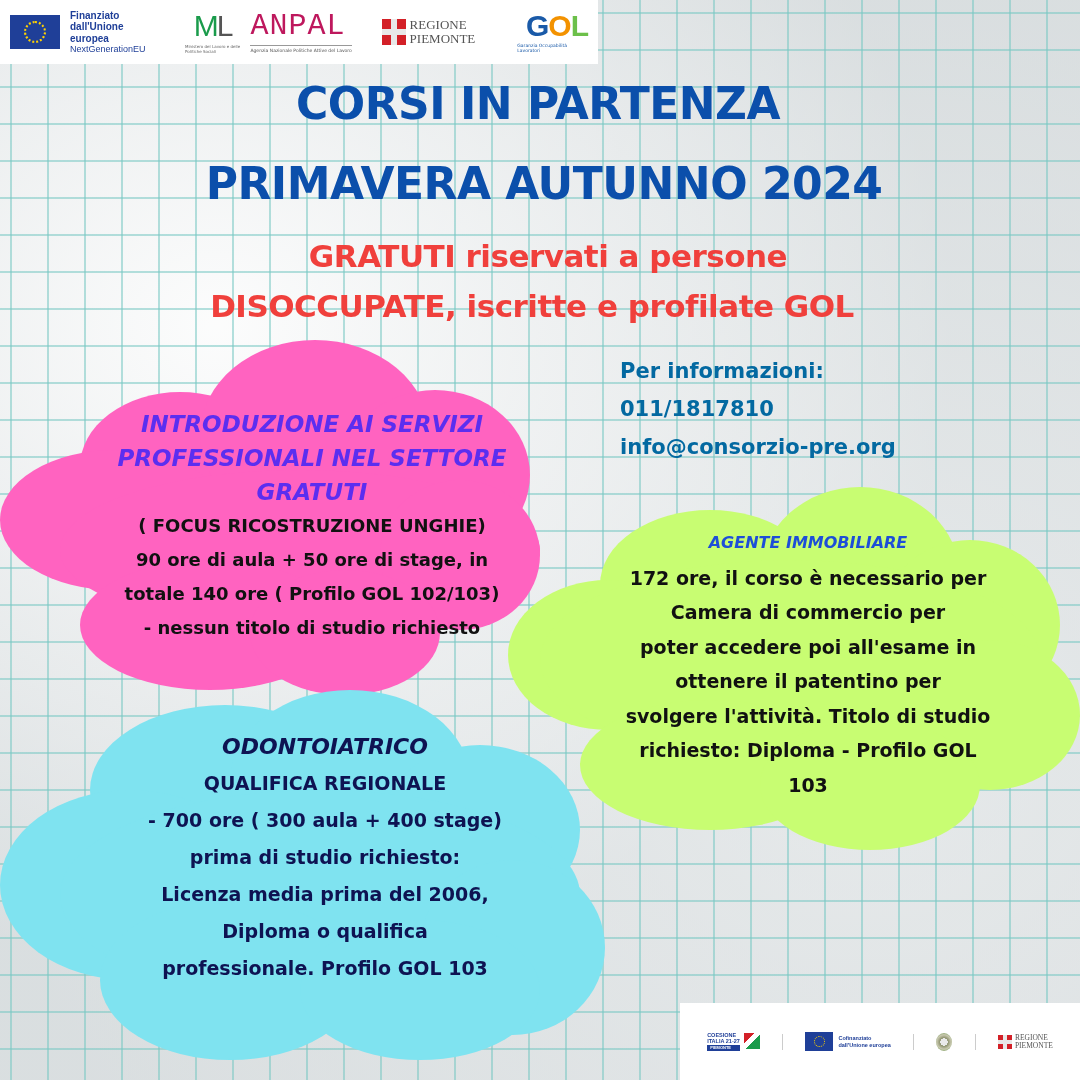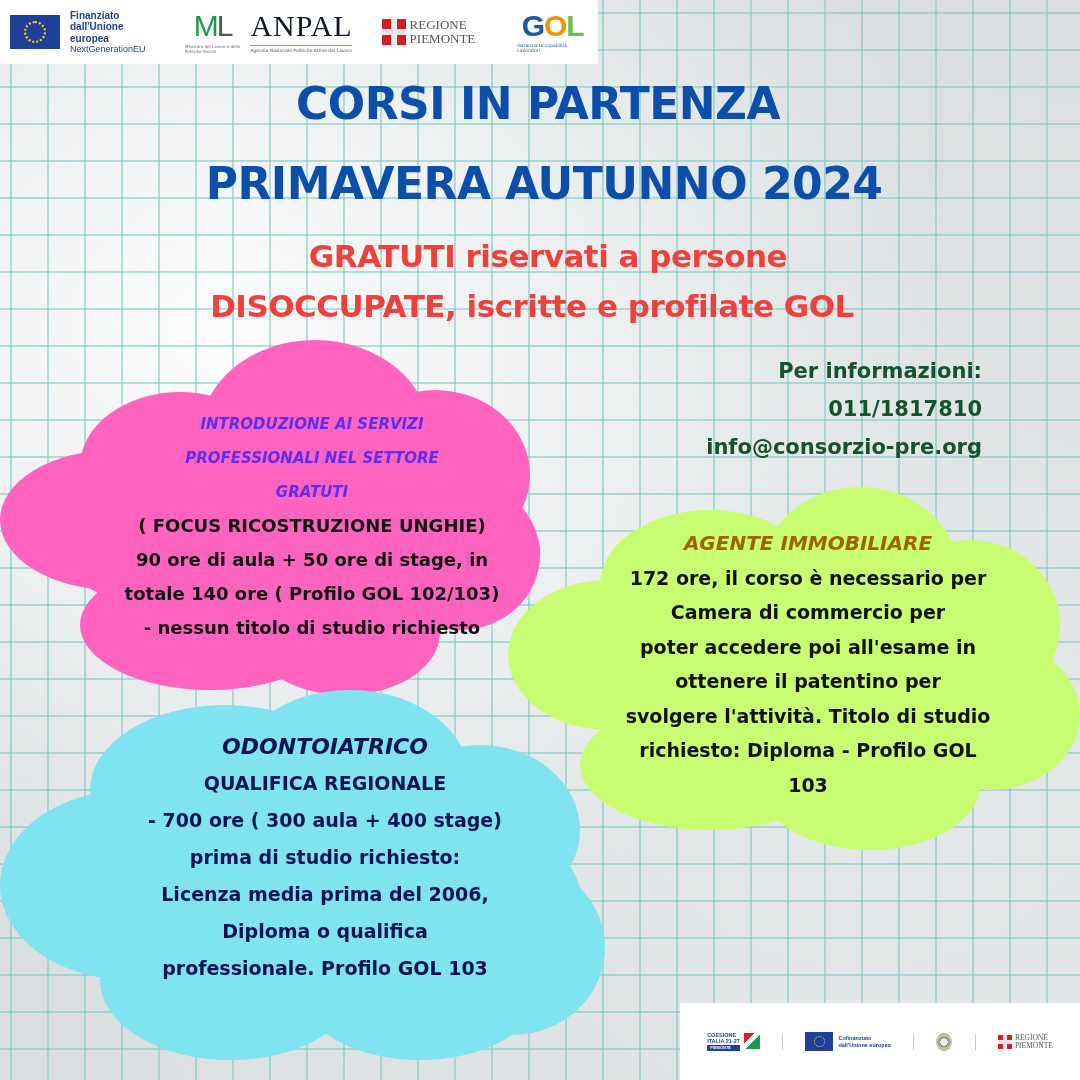--- a/index.html
+++ b/index.html
@@ -33,34 +33,34 @@
   }
   .eu-text { display: flex; flex-direction: column; font-family: "Liberation Sans", sans-serif; line-height: 1.15; margin-right: 14px; }
   .eu-text .l1, .eu-text .l2 { font-size: 10px; font-weight: bold; color: #1f3f98; }
   .eu-text .l3 { font-size: 9px; color: #1f3f98; }
   .ml-logo { display: flex; flex-direction: column; align-items: center; width: 58px; }
   .ml-letters { font-family: Liberation Sans, sans-serif; font-size: 30px; line-height: 1; letter-spacing: -2px; }
   .ml-letters .m { color: #1a9b4b; }
   .ml-letters .l { color: #555; }
   .ml-sub { font-size: 4px; color: #666; margin-top: 3px; }
   .anpal-logo { display: flex; flex-direction: column; align-items: flex-start; width: 110px; }
-  .anpal-text { font-family: Liberation Serif, serif; font-size: 30px; color: #0f172a; letter-spacing: 1px; line-height: 1; font-weight: 300; }
+  .anpal-text { font-family: Liberation Mono, monospace; font-size: 30px; color: #be185d; letter-spacing: 1px; line-height: 1; font-weight: 300; }
   .anpal-sub { font-size: 4.5px; color: #555; margin-top: 4px; border-top: 1px solid #999; padding-top: 2px; }
   .piemonte-logo { display: flex; align-items: center; gap: 4px; margin-left: 16px; }
   .piemonte-shield {
     width: 24px; height: 26px; background: #d32027; position: relative; flex: none;
   }
   .piemonte-shield::before {
     content: ""; position: absolute; left: 9px; top: 0; width: 6px; height: 26px; background: #e8e8e8;
   }
   .piemonte-shield::after {
     content: ""; position: absolute; left: 0; top: 10px; width: 24px; height: 6px; background: #e8e8e8;
   }
   .piemonte-text { font-family: "Liberation Serif", serif; font-size: 13px; color: #555; line-height: 1.05; }
-  .gol-logo { display: flex; flex-direction: column; align-items: center; margin-left: 32px; }
+  .gol-logo { display: flex; flex-direction: column; align-items: flex-end; margin-left: 32px; }
   .gol-letters { font-family: "Liberation Sans", sans-serif; font-weight: bold; font-size: 30px; line-height: 1; letter-spacing: -1px; }
   .gol-letters .g { color: #1a5aa8; }
   .gol-letters .o { color: #f39200; }
   .gol-letters .lg { color: #6cc04a; }
   .gol-sub { font-size: 4.5px; color: #1a5aa8; margin-top: 2px; }
 
   
   .headline {
     position: absolute; left: 0; width: 1080px; text-align: center;
     font-family: "DejaVu Sans", sans-serif; font-weight: bold;
@@ -72,38 +72,38 @@
     position: absolute; left: 0; width: 1080px; text-align: center;
     font-family: "DejaVu Sans", sans-serif; font-weight: bold;
     color: #f0403c; font-size: 31px; letter-spacing: -0.5px;
   }
   .subhead.s1 { top: 238px; left: 8px; }
   .subhead.s2 { top: 288px; left: -8px; }
 
   
   .info {
     position: absolute; left: 620px; top: 352px; width: 362px;
-    text-align: right; font-weight: bold; color: #14532d;
+    text-align: left; font-weight: bold; color: #0369a1;
     font-size: 21px; line-height: 38px;
   }
 
   
   .cloud { position: absolute; }
   .cloud .blob { position: absolute; border-radius: 50%; }
   .cloud-content {
     position: absolute; text-align: center; font-weight: bold;
   }
   .pink .blob { background: #ff63c0; }
   .green .blob { background: #c8fd72; }
   .blue .blob { background: #7fe3f0; }
 
   .pink-text { left: 82px; top: 407px; width: 460px; color: #111; font-size: 18px; line-height: 34px; }
-  .pink-title { color: #5b2ef0; font-style: italic; font-size: 15px; }
+  .pink-title { color: #5b2ef0; font-style: italic; font-size: 23px; }
   .green-text { left: 578px; top: 526px; width: 460px; color: #111; font-size: 19px; line-height: 34.5px; }
-  .green-title { color: #a16207; font-style: italic; font-size: 20px; }
+  .green-title { color: #1d4ed8; font-style: italic; font-size: 16px; }
   .blue-text { left: 100px; top: 728px; width: 450px; color: #0e1352; font-size: 19px; line-height: 37px; }
   .blue-title { font-style: italic; font-size: 22px; }
 
   
   .bottom-strip {
     position: absolute; left: 680px; top: 1003px; width: 400px; height: 77px;
     background: #ffffff;
     display: flex; align-items: center; justify-content: space-around; padding: 0 16px;
   }
   .coesione { display: flex; align-items: center; gap: 4px; }

